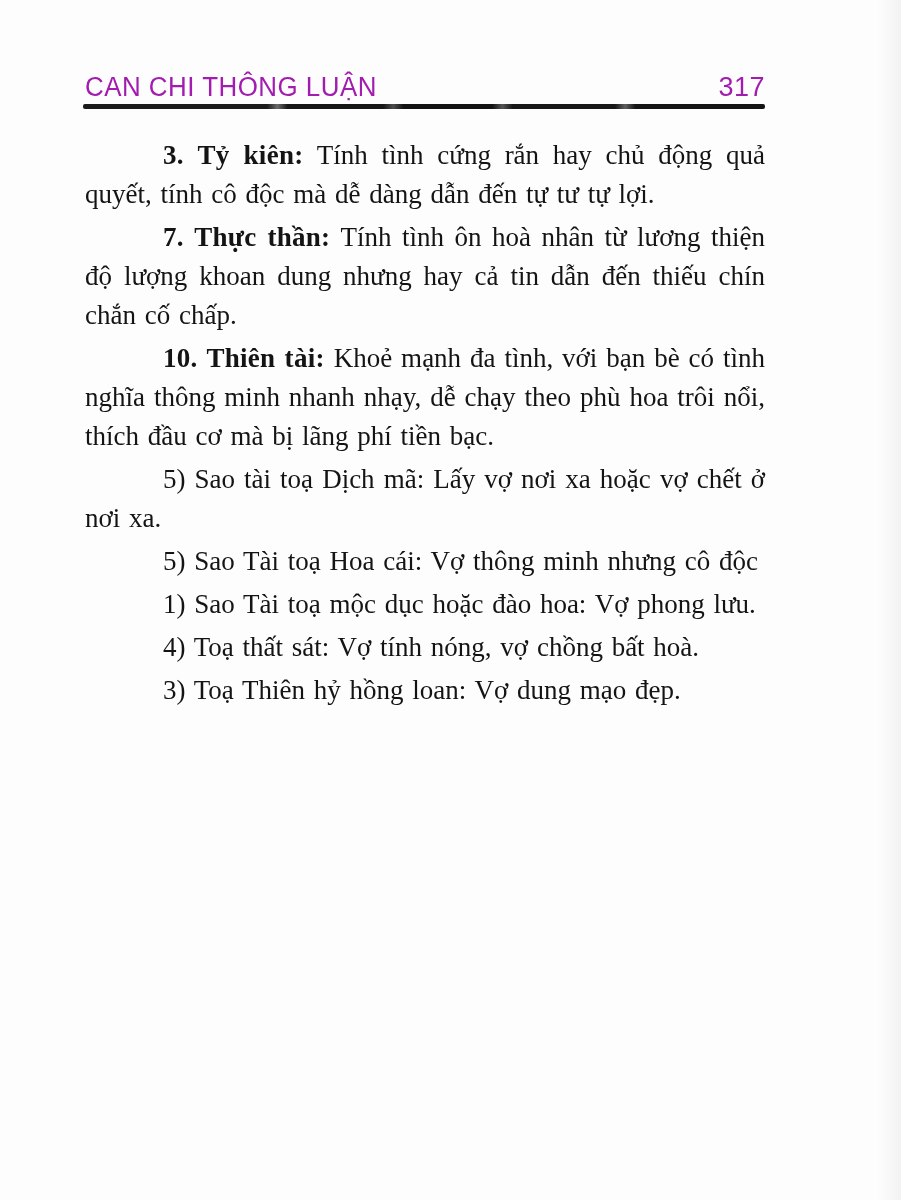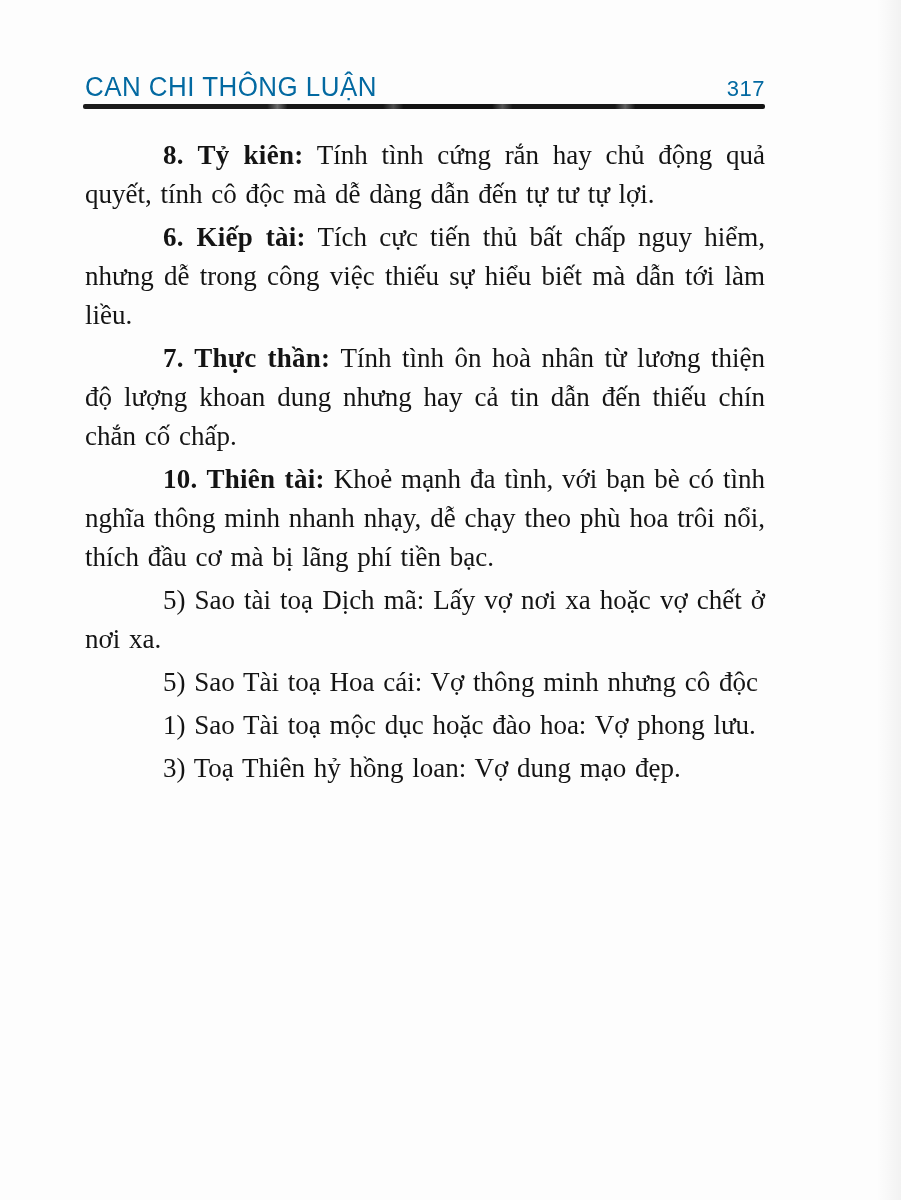--- a/index.html
+++ b/index.html
@@ -30,24 +30,24 @@
     position: absolute;
     top: 72px;
     left: 85px;
     width: 680px;
     display: flex;
     justify-content: space-between;
     align-items: baseline;
     font-family: "Liberation Sans", "DejaVu Sans", sans-serif;
     font-size: 27px;
     letter-spacing: 0.5px;
-    color: #0369a1;
+    color: #a21caf;
   }
   .header .running-title { transform: scaleX(0.96); transform-origin: left; }
-  .header .page-number { font-size: 22px; }
+  .header .page-number { font-size: 27px; }
   .rule {
     position: absolute;
     top: 104px;
     left: 83px;
     width: 682px;
     height: 5px;
     
     background: linear-gradient(90deg,
       #1b1b1b 0%, #1b1b1b 27%,
       #6a6a6a 28.5%, #161616 30%,
@@ -83,25 +83,25 @@
 <div class="page">
 
   <div class="header">
     <span class="running-title">CAN CHI THÔNG LUẬN</span>
     <span class="page-number">317</span>
   </div>
 
   <div class="rule"></div>
 
   <div class="content" id="content">
-      <p><strong>8. Tỷ kiên:</strong> Tính tình cứng rắn hay chủ động quả quyết, tính cô độc mà dễ dàng dẫn đến tự tư tự lợi.</p>
-      <p><strong>6. Kiếp tài:</strong> Tích cực tiến thủ bất chấp nguy hiểm, nhưng dễ trong công việc thiếu sự hiểu biết mà dẫn tới làm liều.</p>
+      <p><strong>3. Tỷ kiên:</strong> Tính tình cứng rắn hay chủ động quả quyết, tính cô độc mà dễ dàng dẫn đến tự tư tự lợi.</p>
       <p><strong>7. Thực thần:</strong> Tính tình ôn hoà nhân từ lương thiện độ lượng khoan dung nhưng hay cả tin dẫn đến thiếu chín chắn cố chấp.</p>
       <p><strong>10. Thiên tài:</strong> Khoẻ mạnh đa tình, với bạn bè có tình nghĩa thông minh nhanh nhạy, dễ chạy theo phù hoa trôi nổi, thích đầu cơ mà bị lãng phí tiền bạc.</p>
       <p>5) Sao tài toạ Dịch mã: Lấy vợ nơi xa hoặc vợ chết ở nơi xa.</p>
       <p>5) Sao Tài toạ Hoa cái: Vợ thông minh nhưng cô độc</p>
       <p>1) Sao Tài toạ mộc dục hoặc đào hoa: Vợ phong lưu.</p>
+      <p>4) Toạ thất sát: Vợ tính nóng, vợ chồng bất hoà.</p>
       <p>3) Toạ Thiên hỷ hồng loan: Vợ dung mạo đẹp.</p>
     </div>
 
   <div class="edge-shade"></div>
 
 </div>
 
 </body></html>

